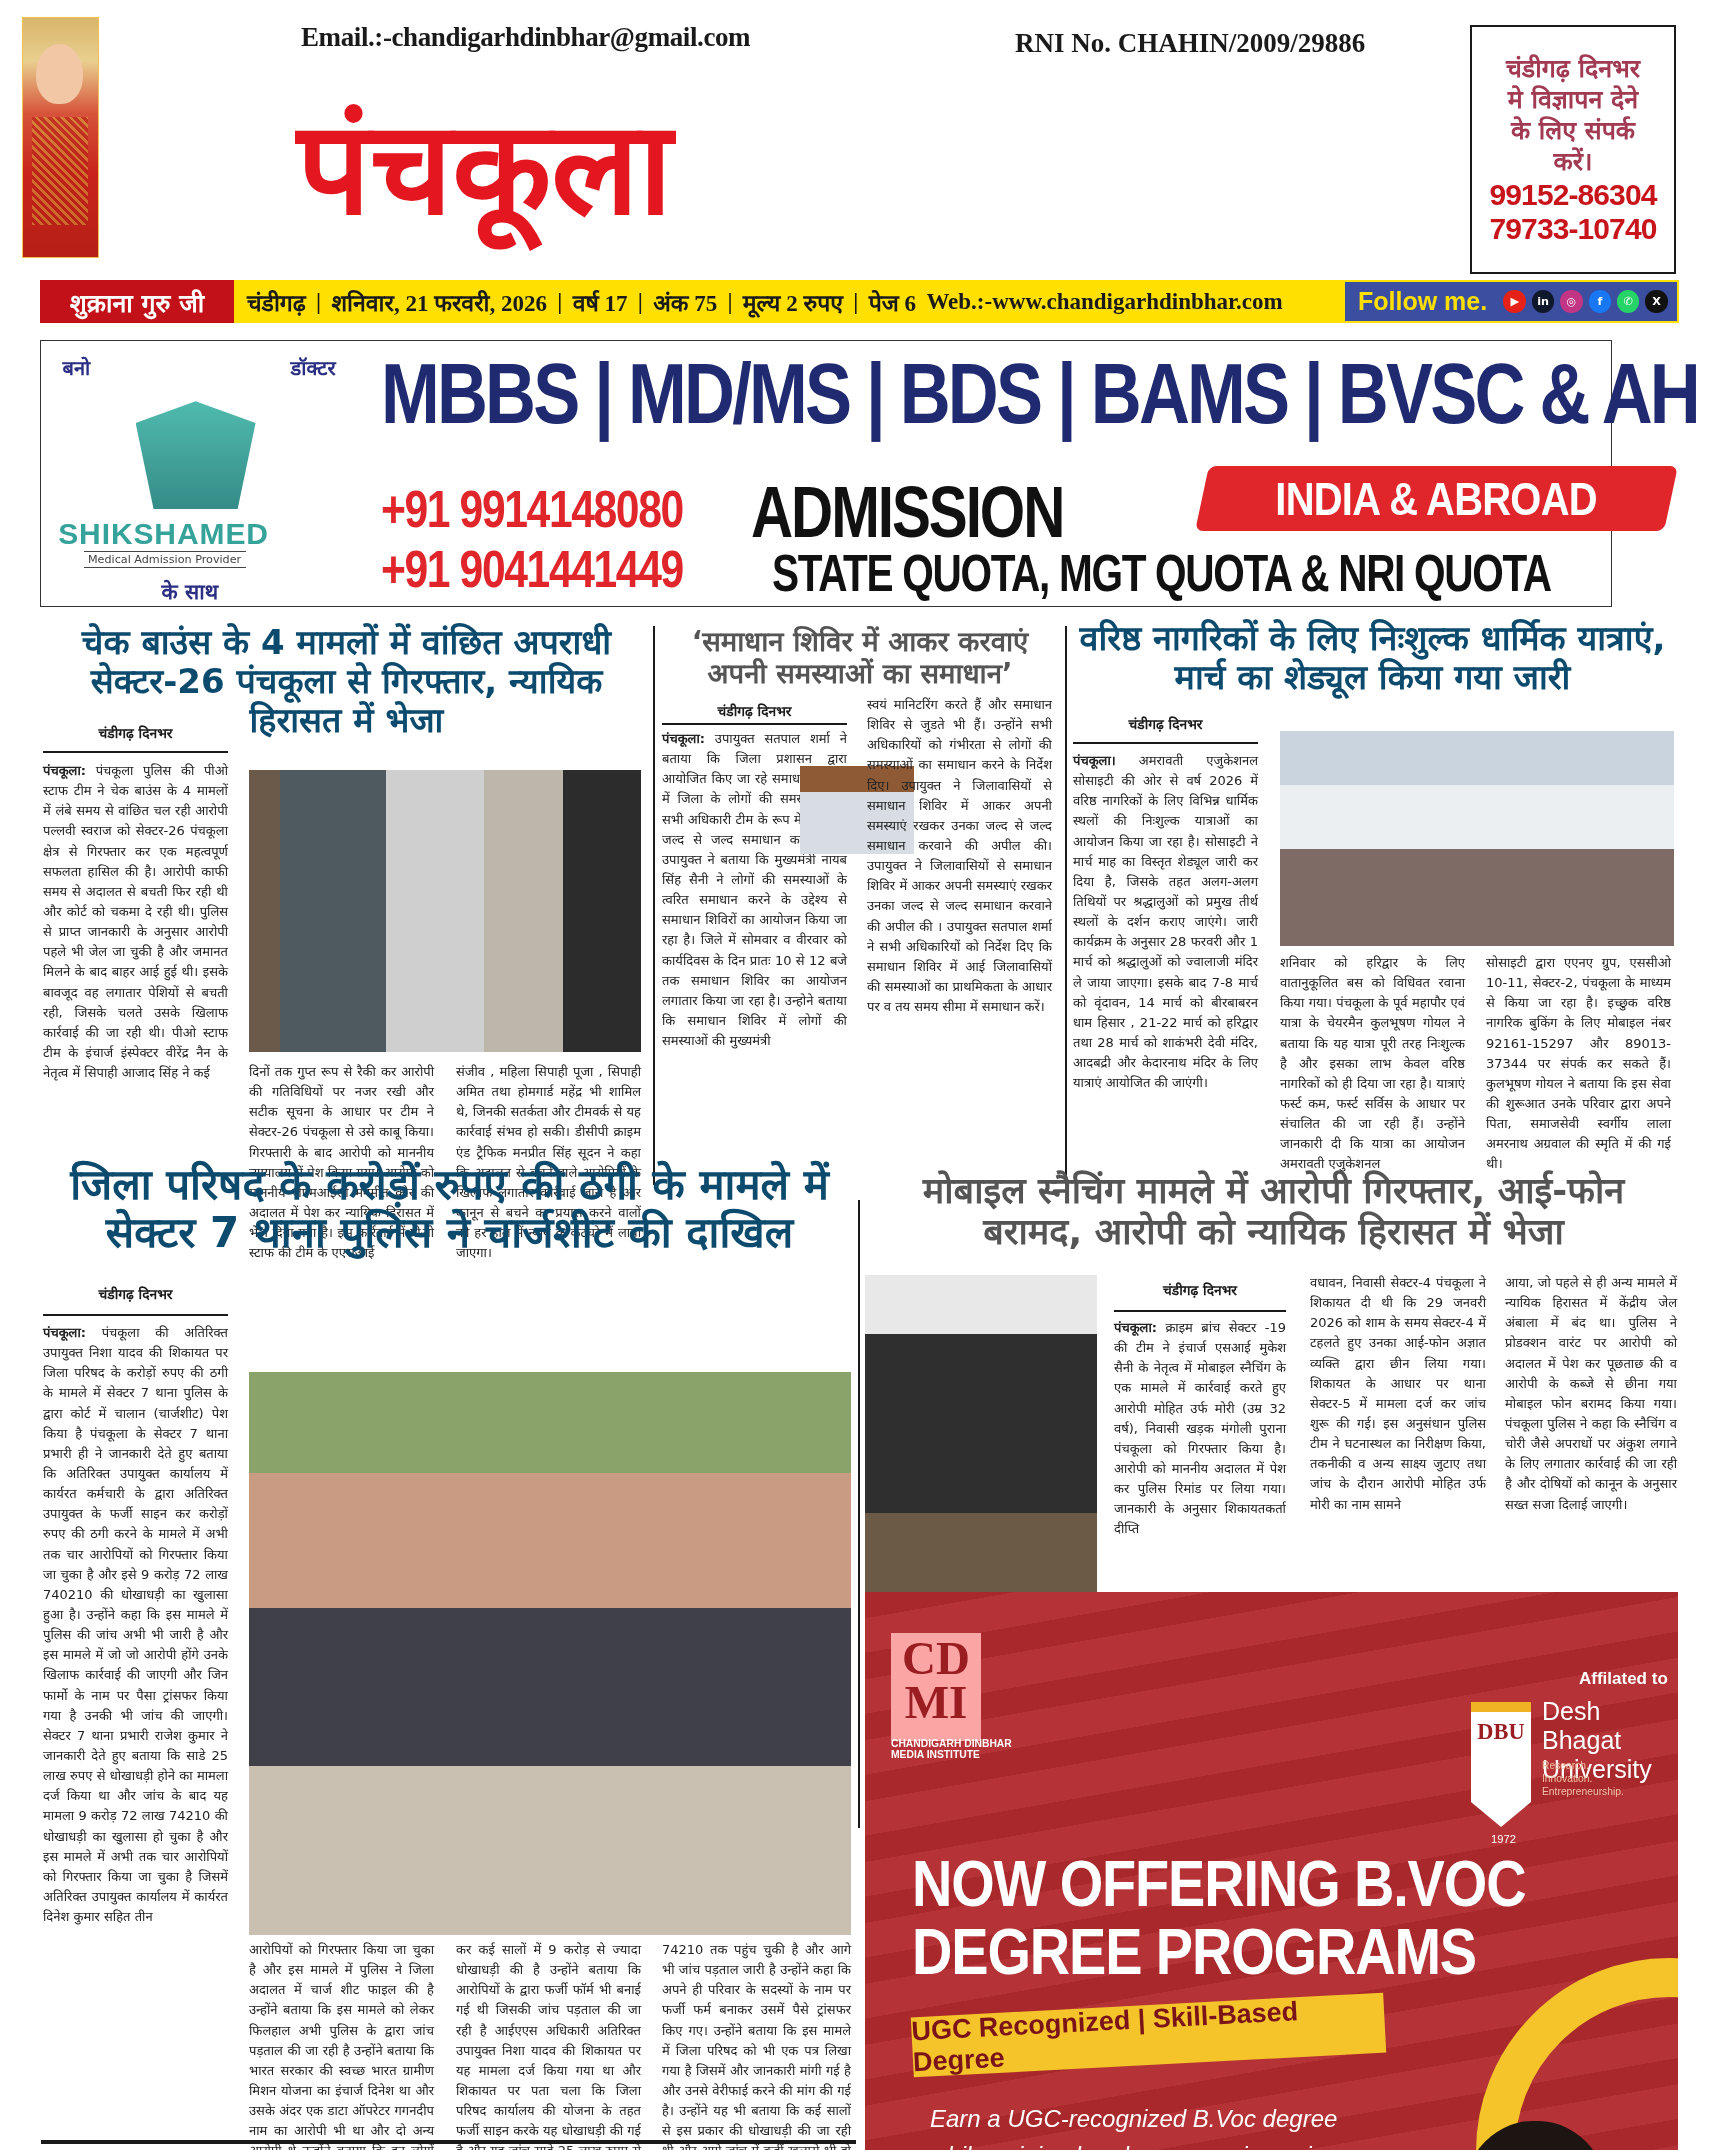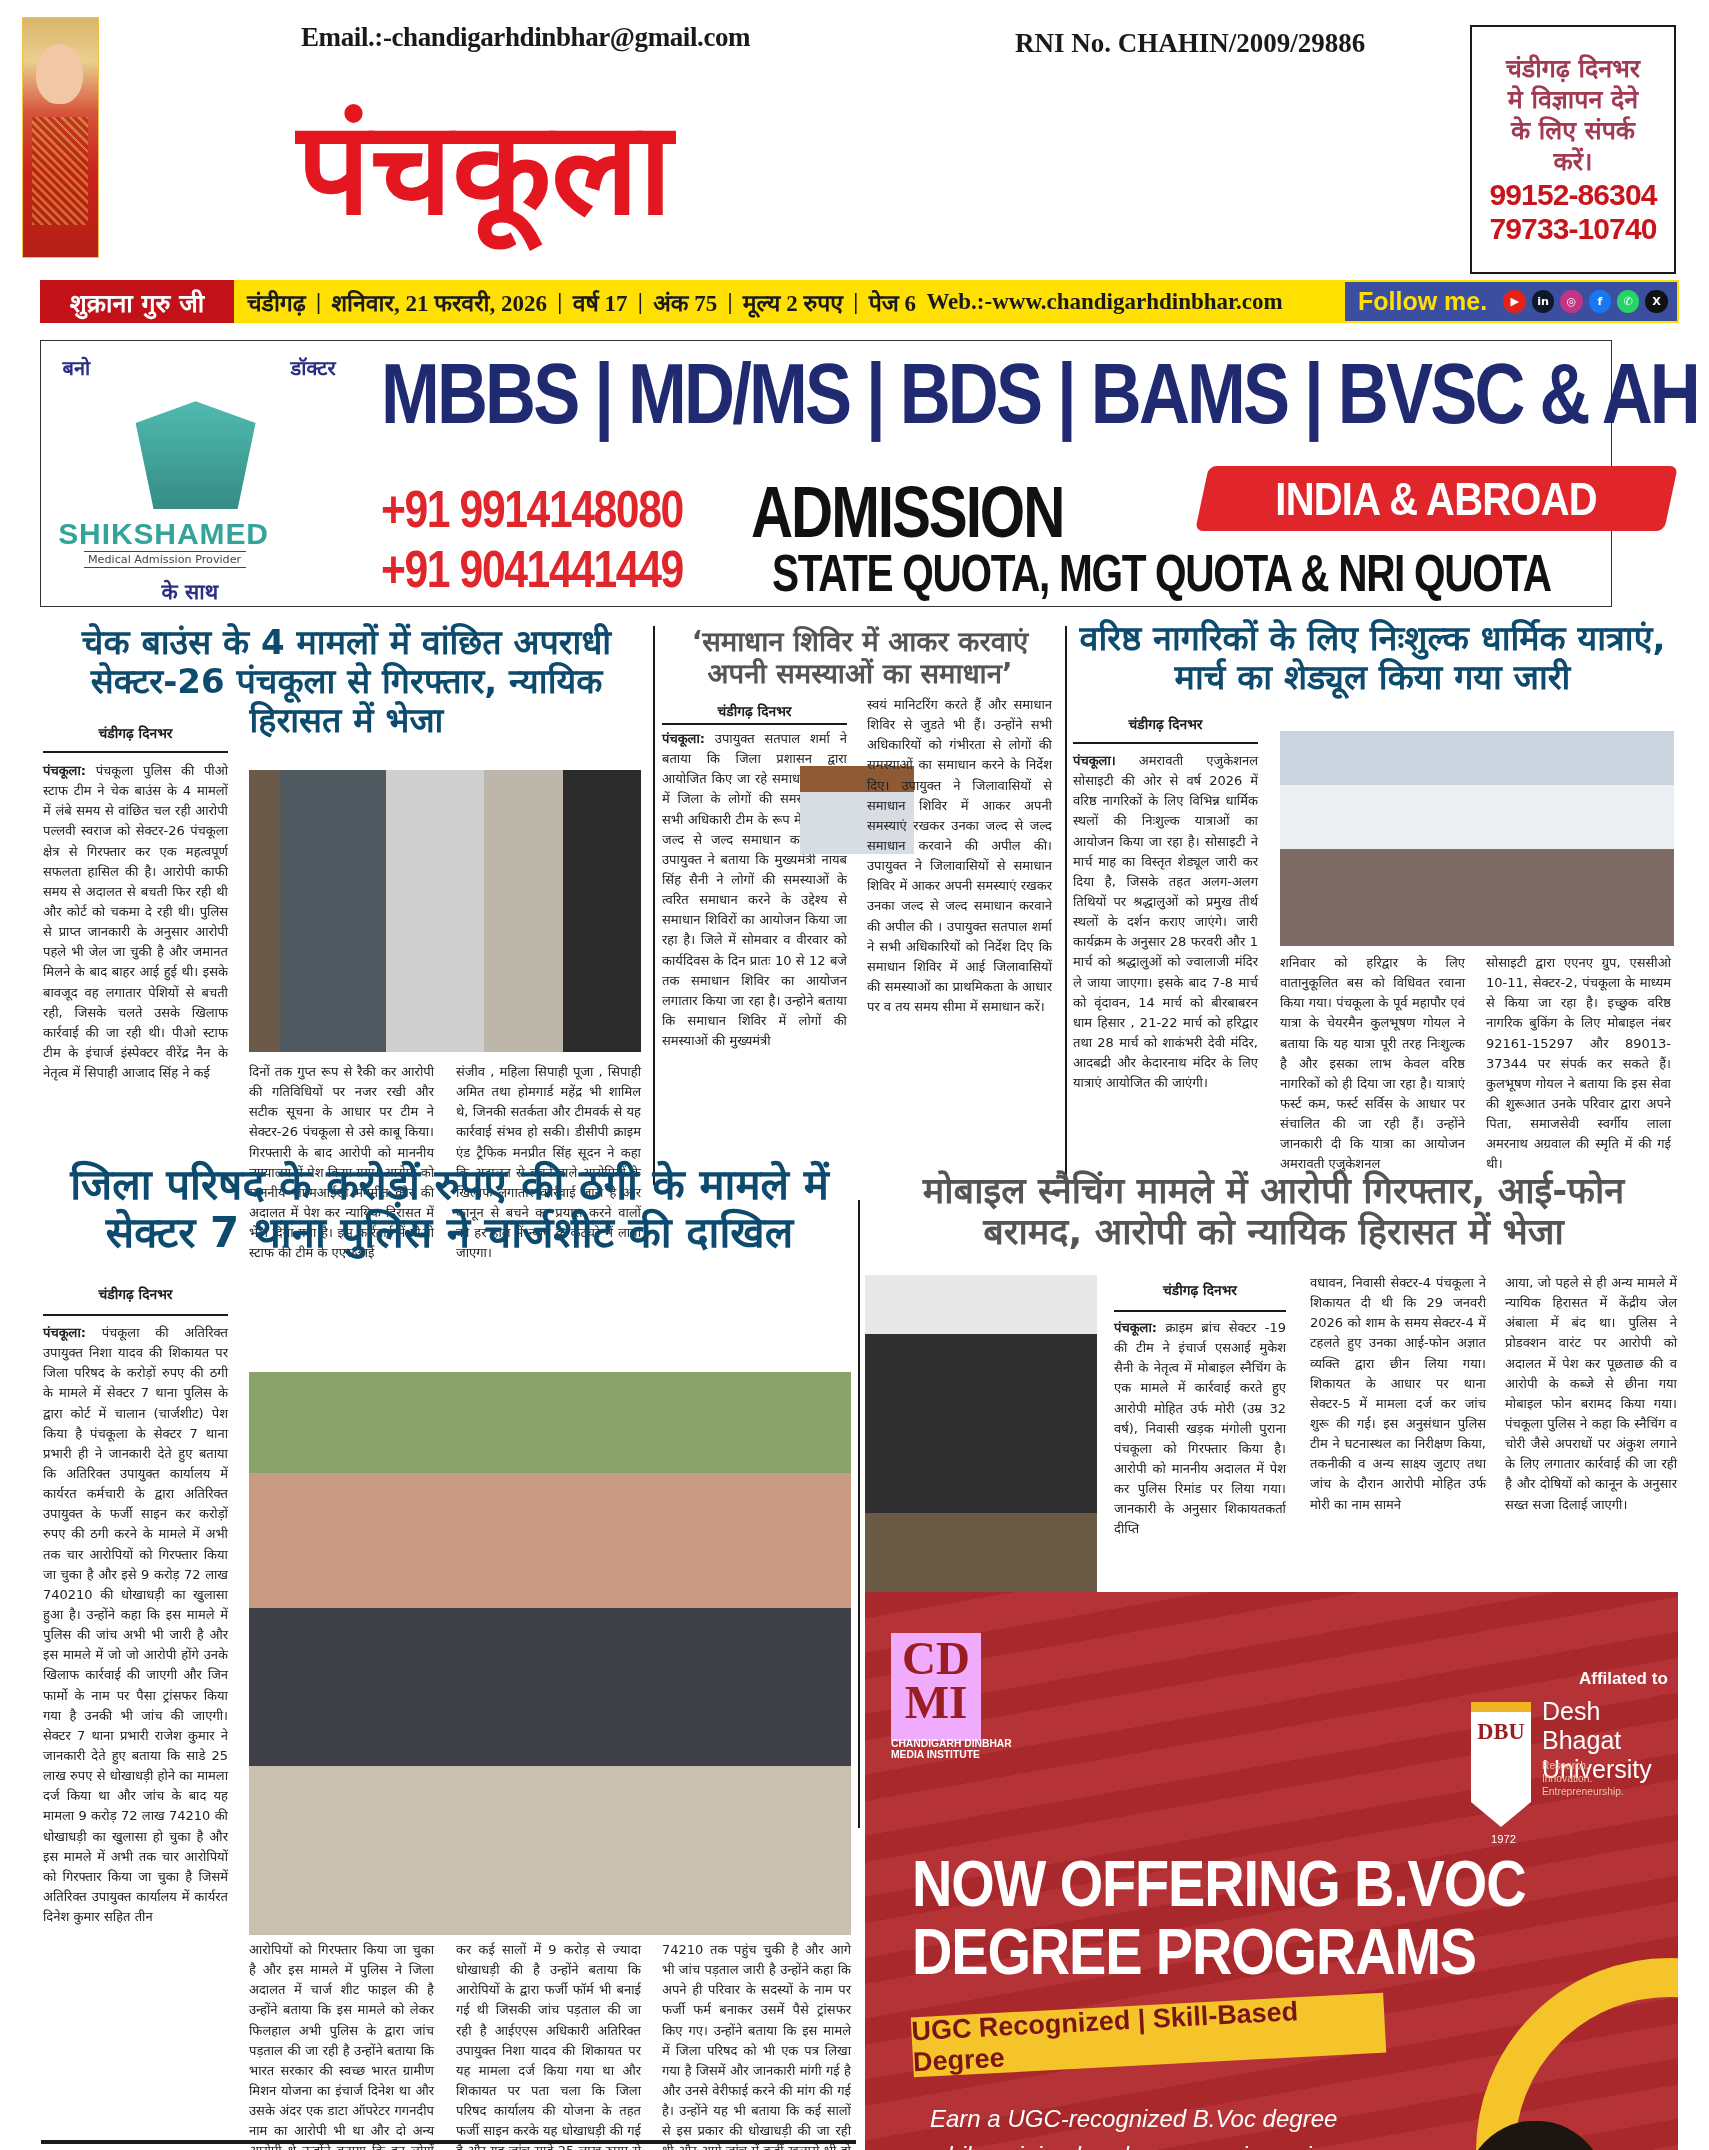--- a/index.html
+++ b/index.html
@@ -145,21 +145,21 @@
   .a5-byline { left: 1114px; top: 1280px; width: 172px; }
   .a5-rule { left: 1114px; top: 1310px; width: 172px; }
   .a5-col1 { left: 1114px; top: 1318px; width: 172px; }
   .a5-col2 { left: 1310px; top: 1273px; width: 176px; }
   .a5-col3 { left: 1505px; top: 1273px; width: 172px; }
 
   
   .cdmi { left: 865px; top: 1592px; width: 813px; height: 1050px; background: #b22a2e; overflow: hidden; }
   .cdmi .classroom { position: absolute; left: 0; top: 0; right: 0; height: 766px;
     background: repeating-linear-gradient(170deg, rgba(0,0,0,.06) 0 26px, rgba(255,255,255,.04) 26px 60px), #b22a2e; }
-  .cdmi .logo { position: absolute; left: 26px; top: 41px; width: 90px; height: 108px; background: #f0abfc; color: #9a1d22;
+  .cdmi .logo { position: absolute; left: 26px; top: 41px; width: 90px; height: 108px; background: #fca5a5; color: #9a1d22;
     font-family: "Liberation Serif", serif; font-weight: 700; font-size: 47px; line-height: .95; text-align: center; padding-top: 2.6px; }
   .cdmi .logo-sub { position: absolute; left: 26px; top: 146px; color: #fff; font-size: 10.3px; font-weight: 700; line-height: 1.1; font-family: "Liberation Sans", sans-serif; }
   .cdmi .aff { position: absolute; left: 714px; top: 77px; color: #fff; font-weight: 700; font-size: 17px; font-family: "Liberation Sans", sans-serif; }
   .cdmi .dbu-mark { position: absolute; left: 606px; top: 110px; width: 60px; height: 125px; background: #fff;
     clip-path: polygon(0 0,100% 0,100% 80%,50% 100%,0 80%); }
   .cdmi .dbu-bar { position: absolute; left: 606px; top: 110px; width: 60px; height: 9.5px; background: #f0b323; }
   .cdmi .dbu-letters { position: absolute; left: 606px; top: 127px; width: 60px; text-align: center; color: #9a1d22; font-family: "Liberation Serif", serif; font-weight: 700; font-size: 22.4px; }
   .cdmi .dbu-name { position: absolute; left: 677px; top: 105px; color: #fff; font-size: 25px; line-height: 1.15; font-family: "Liberation Sans", sans-serif; }
   .cdmi .dbu-tag { position: absolute; left: 677px; top: 168px; color: #f1c3a3; font-size: 10.3px; line-height: 1.25; font-family: "Liberation Sans", sans-serif; }
   .cdmi .dbu-year { position: absolute; left: 626px; top: 241px; color: #fff; font-size: 11.2px; font-family: "Liberation Sans", sans-serif; }

